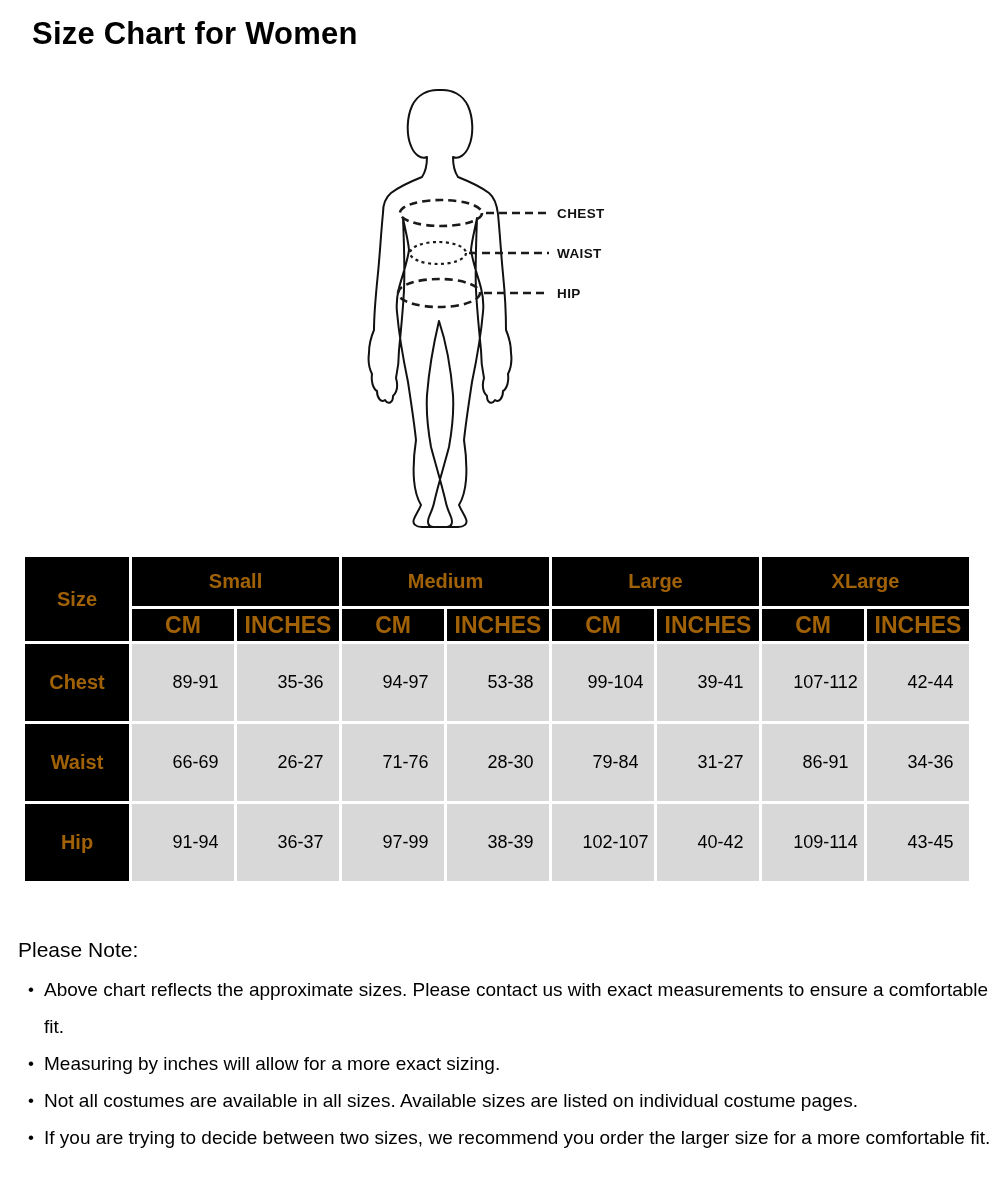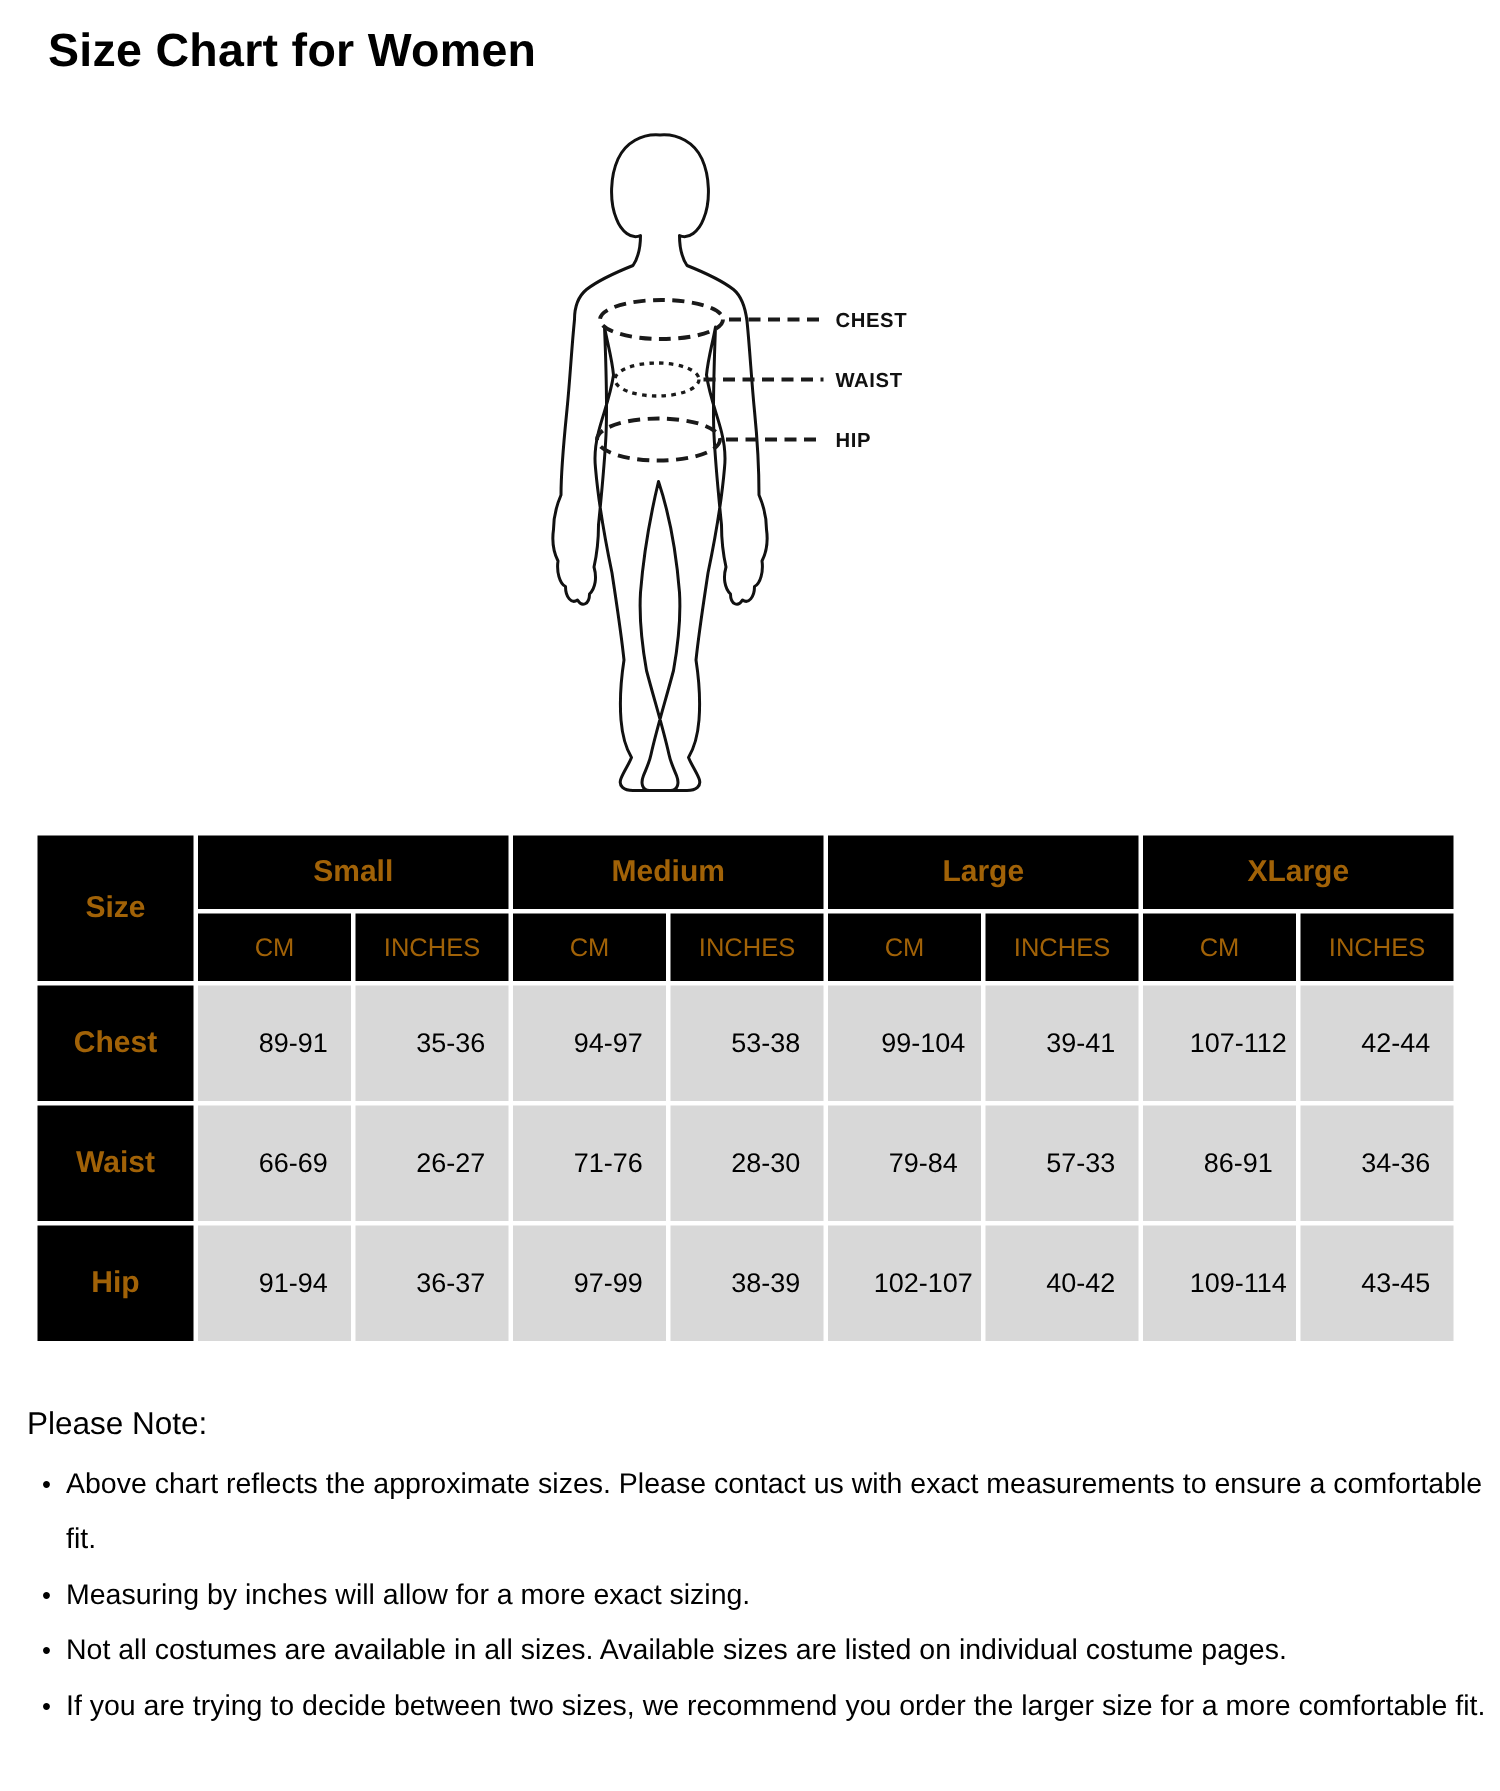--- a/index.html
+++ b/index.html
@@ -74,21 +74,21 @@
   .size-table th, .size-table td {
     padding: 0;
     text-align: center;
     vertical-align: middle;
   }
   .size-table th {
     background: #000000;
     color: #a16207;
   }
   .size-table .group-row th { height: 49px; font-size: 20px; font-weight: bold; }
-  .size-table .unit-row th  { height: 45px; font-size: 17px; font-weight: normal; }
+  .size-table .unit-row th  { height: 32px; font-size: 23px; font-weight: bold; }
   .size-table .corner-cell  { font-size: 20px; font-weight: bold; }
   .size-table .row-label    { font-size: 20px; font-weight: bold; }
   .size-table .data-row td {
     height: 77px;
     background: #d8d8d8;
     color: #000000;
     font-size: 18px;
     padding-left: 25px;
   }
   .notes {
@@ -247,21 +247,21 @@
         <td>107-112</td>
         <td>42-44</td>
       </tr>
       <tr class="data-row">
         <th class="row-label">Waist</th>
         <td>66-69</td>
         <td>26-27</td>
         <td>71-76</td>
         <td>28-30</td>
         <td>79-84</td>
-        <td>57-33</td>
+        <td>31-27</td>
         <td>86-91</td>
         <td>34-36</td>
       </tr>
       <tr class="data-row">
         <th class="row-label">Hip</th>
         <td>91-94</td>
         <td>36-37</td>
         <td>97-99</td>
         <td>38-39</td>
         <td>102-107</td>

